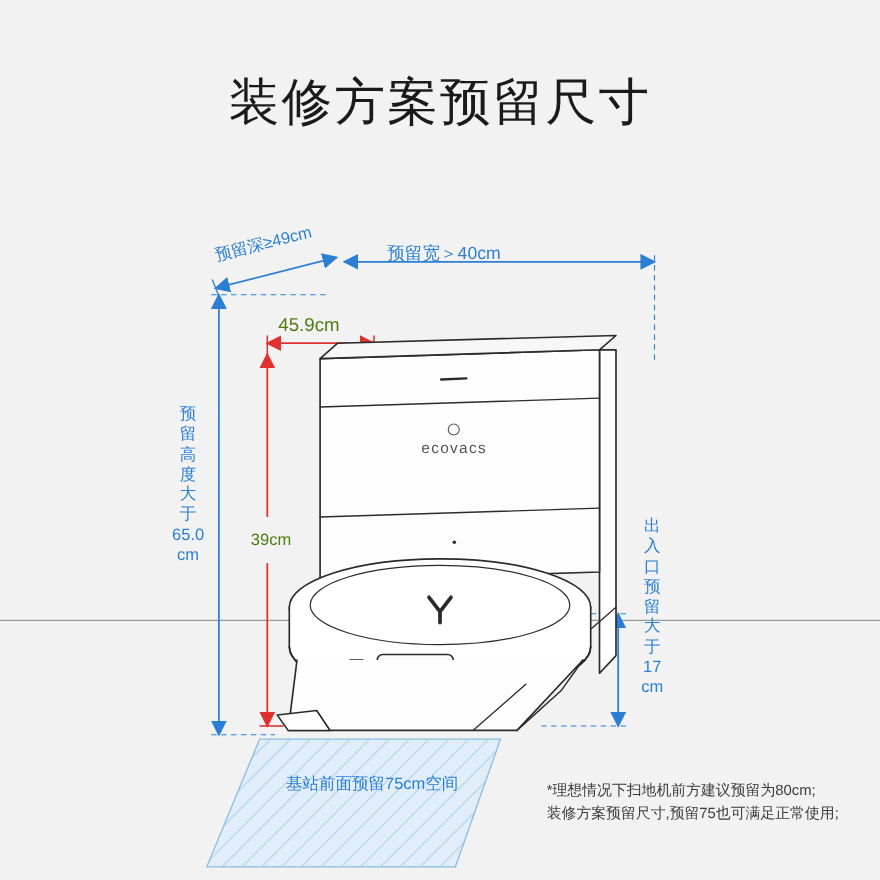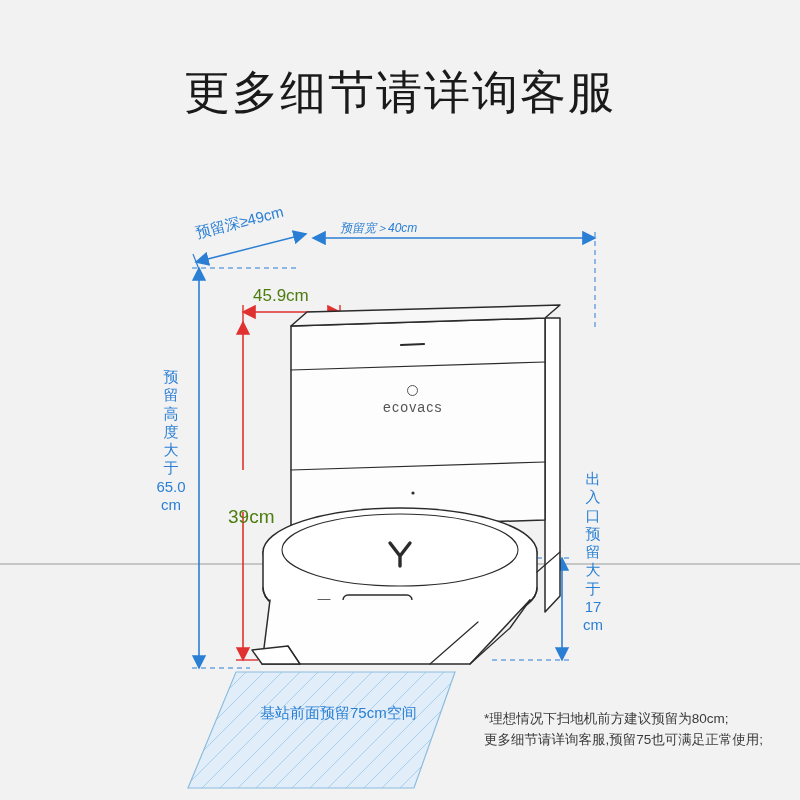--- a/index.html
+++ b/index.html
@@ -29,21 +29,21 @@
     line-height:1.55;
     white-space:nowrap;
   }
   svg{position:absolute;left:0;top:0;}
 </style>
 </head>
 <body>
 
 <div id="stage">
 
-  <div class="title">更多细节请详询客服</div>
+  <div class="title">装修方案预留尺寸</div>
 
   <svg width="800" height="800">
     <defs>
       <marker id="arrB" markerWidth="9" markerHeight="9" refX="8" refY="4.5" orient="auto">
         <path d="M0,0 L9,4.5 L0,9 z" fill="#2a7fd4"></path>
       </marker>
       <marker id="arrBs" markerWidth="9" markerHeight="9" refX="1" refY="4.5" orient="auto">
         <path d="M9,0 L0,4.5 L9,9 z" fill="#2a7fd4"></path>
       </marker>
       <marker id="arrR" markerWidth="9" markerHeight="9" refX="8" refY="4.5" orient="auto">
@@ -134,25 +134,25 @@
       <path d="M300,664 L288,646" stroke-width="1.2"></path>
 
       <path d="M537,572 L560,552" stroke-width="1.2"></path>
 
       <circle cx="413" cy="493" r="1.6" fill="#2b2b2b" stroke="none"></circle>
     </g>
   </svg>
 
   <div class="lbl" style="left:198px;top:224px;transform:rotate(-14deg);transform-origin:left bottom;">预留深≥49cm</div>
 
-  <div class="lbl" style="left:340px;top:222px;font-size:12px;font-style:italic;">预留宽＞40cm</div>
+  <div class="lbl" style="left:352px;top:222px;font-size:16px;">预留宽＞40cm</div>
 
   <div class="lbl red" style="left:253px;top:286px;font-size:17px;">45.9cm</div>
 
-  <div class="lbl red" style="left:228px;top:482px;font-size:19px;margin-top:24px;">39cm</div>
+  <div class="lbl red" style="left:228px;top:482px;font-size:15px;">39cm</div>
 
   <div style="position:absolute;left:156px;top:368px;width:30px;text-align:center;color:#2a7fd4;font-size:15px;line-height:1.22;">
     <div>预</div>
     <div>留</div>
     <div>高</div>
     <div>度</div>
     <div>大</div>
     <div>于</div>
     <div>65.0</div>
     <div>cm</div>
@@ -165,23 +165,23 @@
     <div>预</div>
     <div>留</div>
     <div>大</div>
     <div>于</div>
     <div>17</div>
     <div>cm</div>
   </div>
 
   <div class="lbl" style="left:244px;top:704px;font-size:15px;margin-left:16px;">基站前面预留75cm空间</div>
 
-  <div class="note" style="left:484px;top:709px;">
+  <div class="note" style="left:497px;top:709px;">
     <div>*理想情况下扫地机前方建议预留为80cm;</div>
-    <div>更多细节请详询客服,预留75也可满足正常使用;</div>
+    <div>装修方案预留尺寸,预留75也可满足正常使用;</div>
   </div>
 
   <div style="position:absolute;left:383px;top:385px;color:#555;font-size:14px;letter-spacing:1.2px;display:flex;align-items:center;gap:3px;flex-direction:column;">
     <span style="display:inline-block;width:9px;height:9px;border:1.2px solid #555;border-radius:50%;"></span>
     <span>ecovacs</span>
   </div>
 
 </div>
 
 </body></html>

